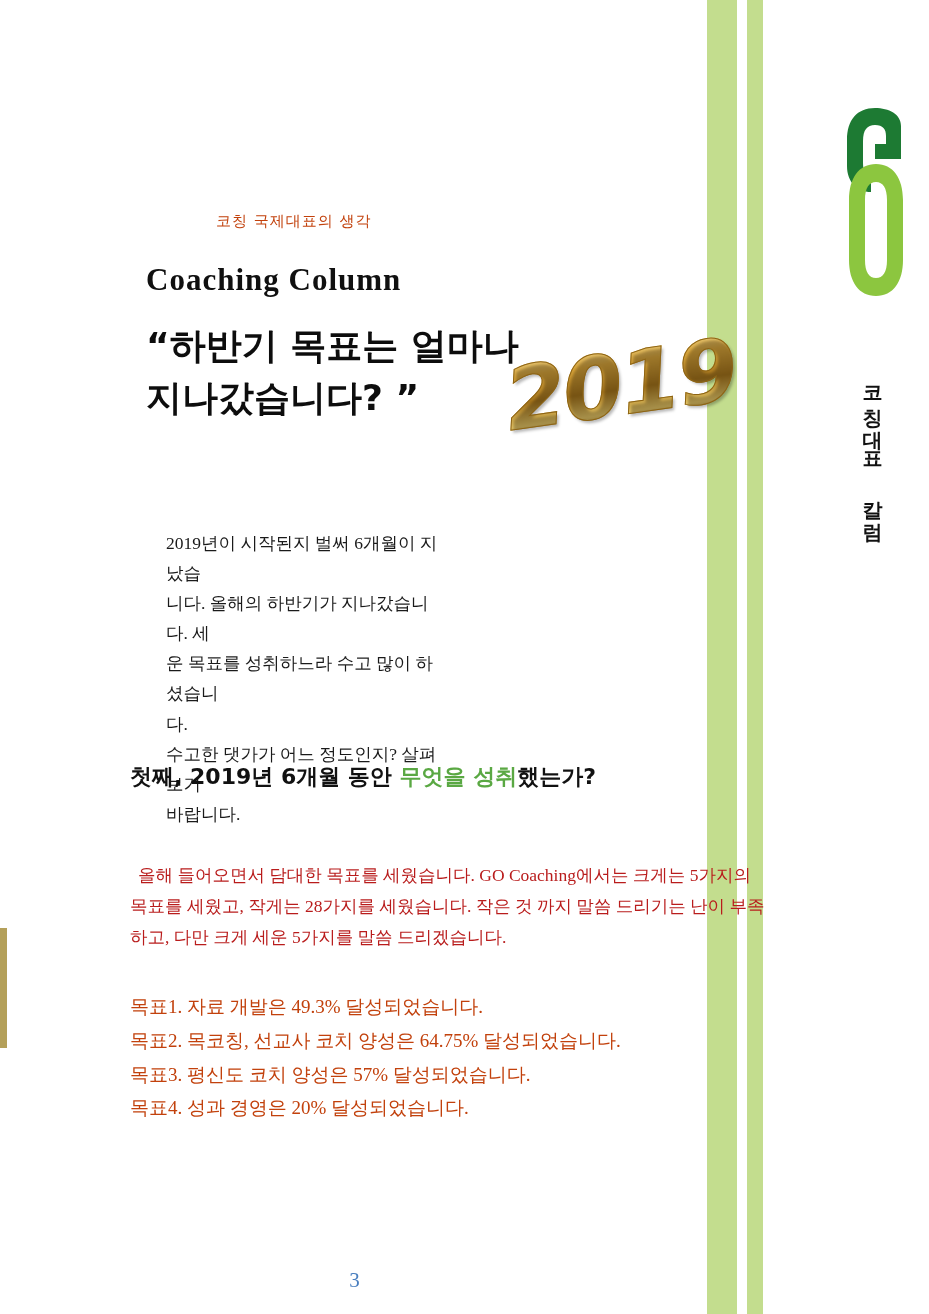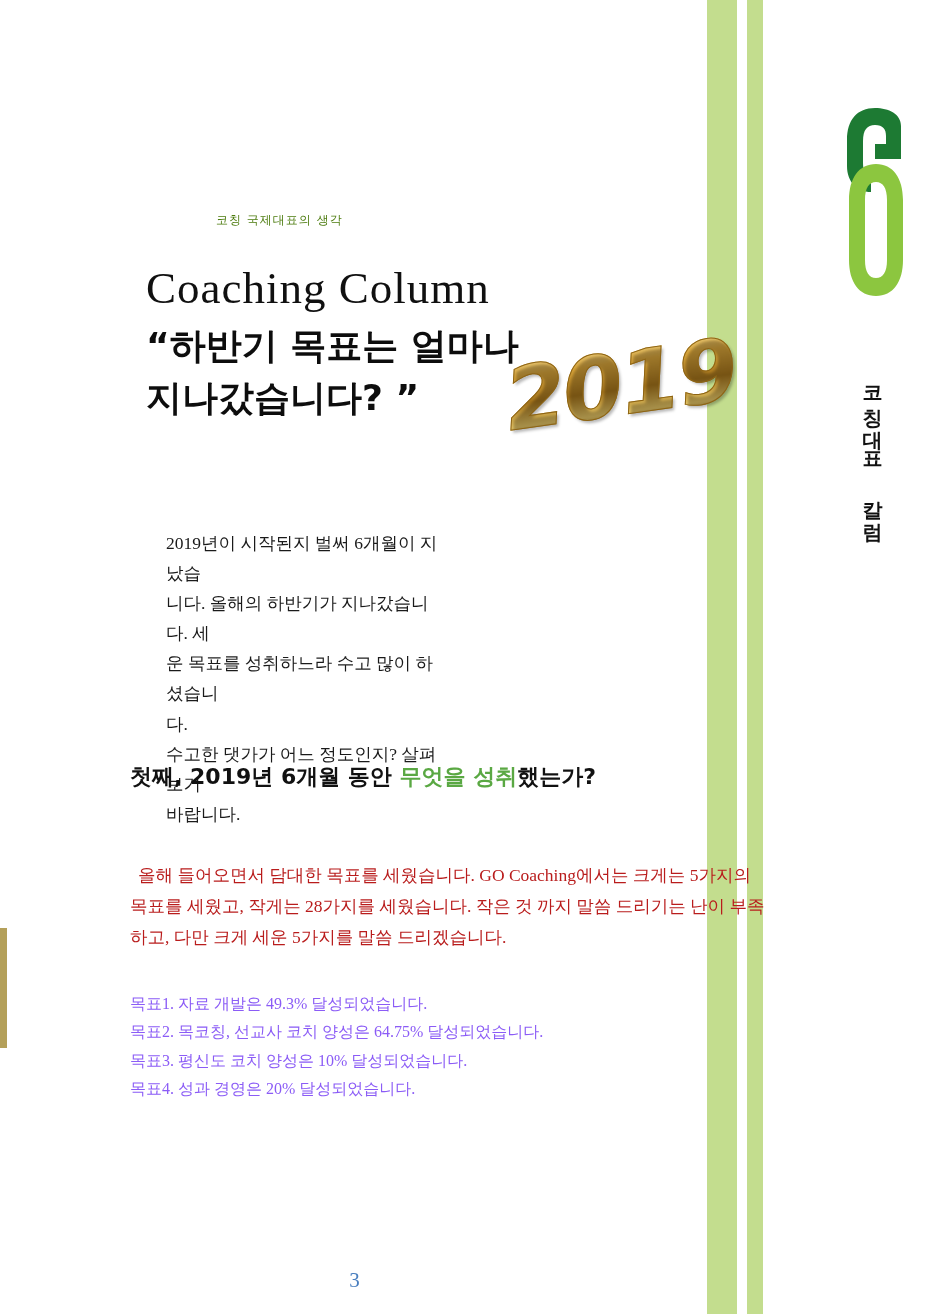--- a/index.html
+++ b/index.html
@@ -64,32 +64,33 @@
     color: #111;
     line-height: 1.05;
   }
 
   
   .kicker {
     position: absolute;
     left: 216px;
     top: 212px;
     font-family: "DejaVu Sans", sans-serif;
-    font-size: 12px;
+    font-size: 15px;
     letter-spacing: 1px;
-    color: #4d7c0f;
+    color: #c2410c;
   }
   .title-en {
     position: absolute;
     left: 146px;
     top: 262px;
     font-family: "Liberation Serif", serif;
-    font-size: 45px;
+    font-size: 31px;
     letter-spacing: 1px;
     color: #101010;
+    font-weight: bold;
   }
   .title-ko {
     position: absolute;
     left: 146px;
     top: 320px;
     font-family: "DejaVu Sans", sans-serif;
     font-weight: bold;
     font-size: 36px;
     line-height: 1.45;
     color: #0d0d0d;
@@ -160,23 +161,23 @@
     white-space: pre-line;
   }
 
   
   .goals {
     position: absolute;
     left: 130px;
     top: 990px;
     width: 660px;
     font-family: "Liberation Serif", serif;
-    font-size: 16px;
+    font-size: 19px;
     line-height: 1.78;
-    color: #8b5cf6;
+    color: #c2410c;
   }
   .goals div { white-space: nowrap; }
 
   
   .page-num {
     position: absolute;
     left: 0;
     right: 0;
     top: 1268px;
     text-align: center;
@@ -230,19 +231,19 @@
     <span>첫째, 2019년 6개월 동안 </span><span class="hl">무엇을 성취</span><span>했는가?</span>
   </div>
 
   <div class="body-para"> 올해 들어오면서 담대한 목표를 세웠습니다. GO Coaching에서는 크게는 5가지의
 목표를 세웠고, 작게는 28가지를 세웠습니다. 작은 것 까지 말씀 드리기는 난이 부족
 하고, 다만 크게 세운 5가지를 말씀 드리겠습니다.</div>
 
   <div class="goals">
     <div>목표1. 자료 개발은 49.3% 달성되었습니다.</div>
     <div>목표2. 목코칭, 선교사 코치 양성은 64.75% 달성되었습니다.</div>
-    <div>목표3. 평신도 코치 양성은 10% 달성되었습니다.</div>
+    <div>목표3. 평신도 코치 양성은 57% 달성되었습니다.</div>
     <div>목표4. 성과 경영은 20% 달성되었습니다.</div>
   </div>
 
   <div class="page-num">3</div>
 
 </div>
 
 </body></html>

